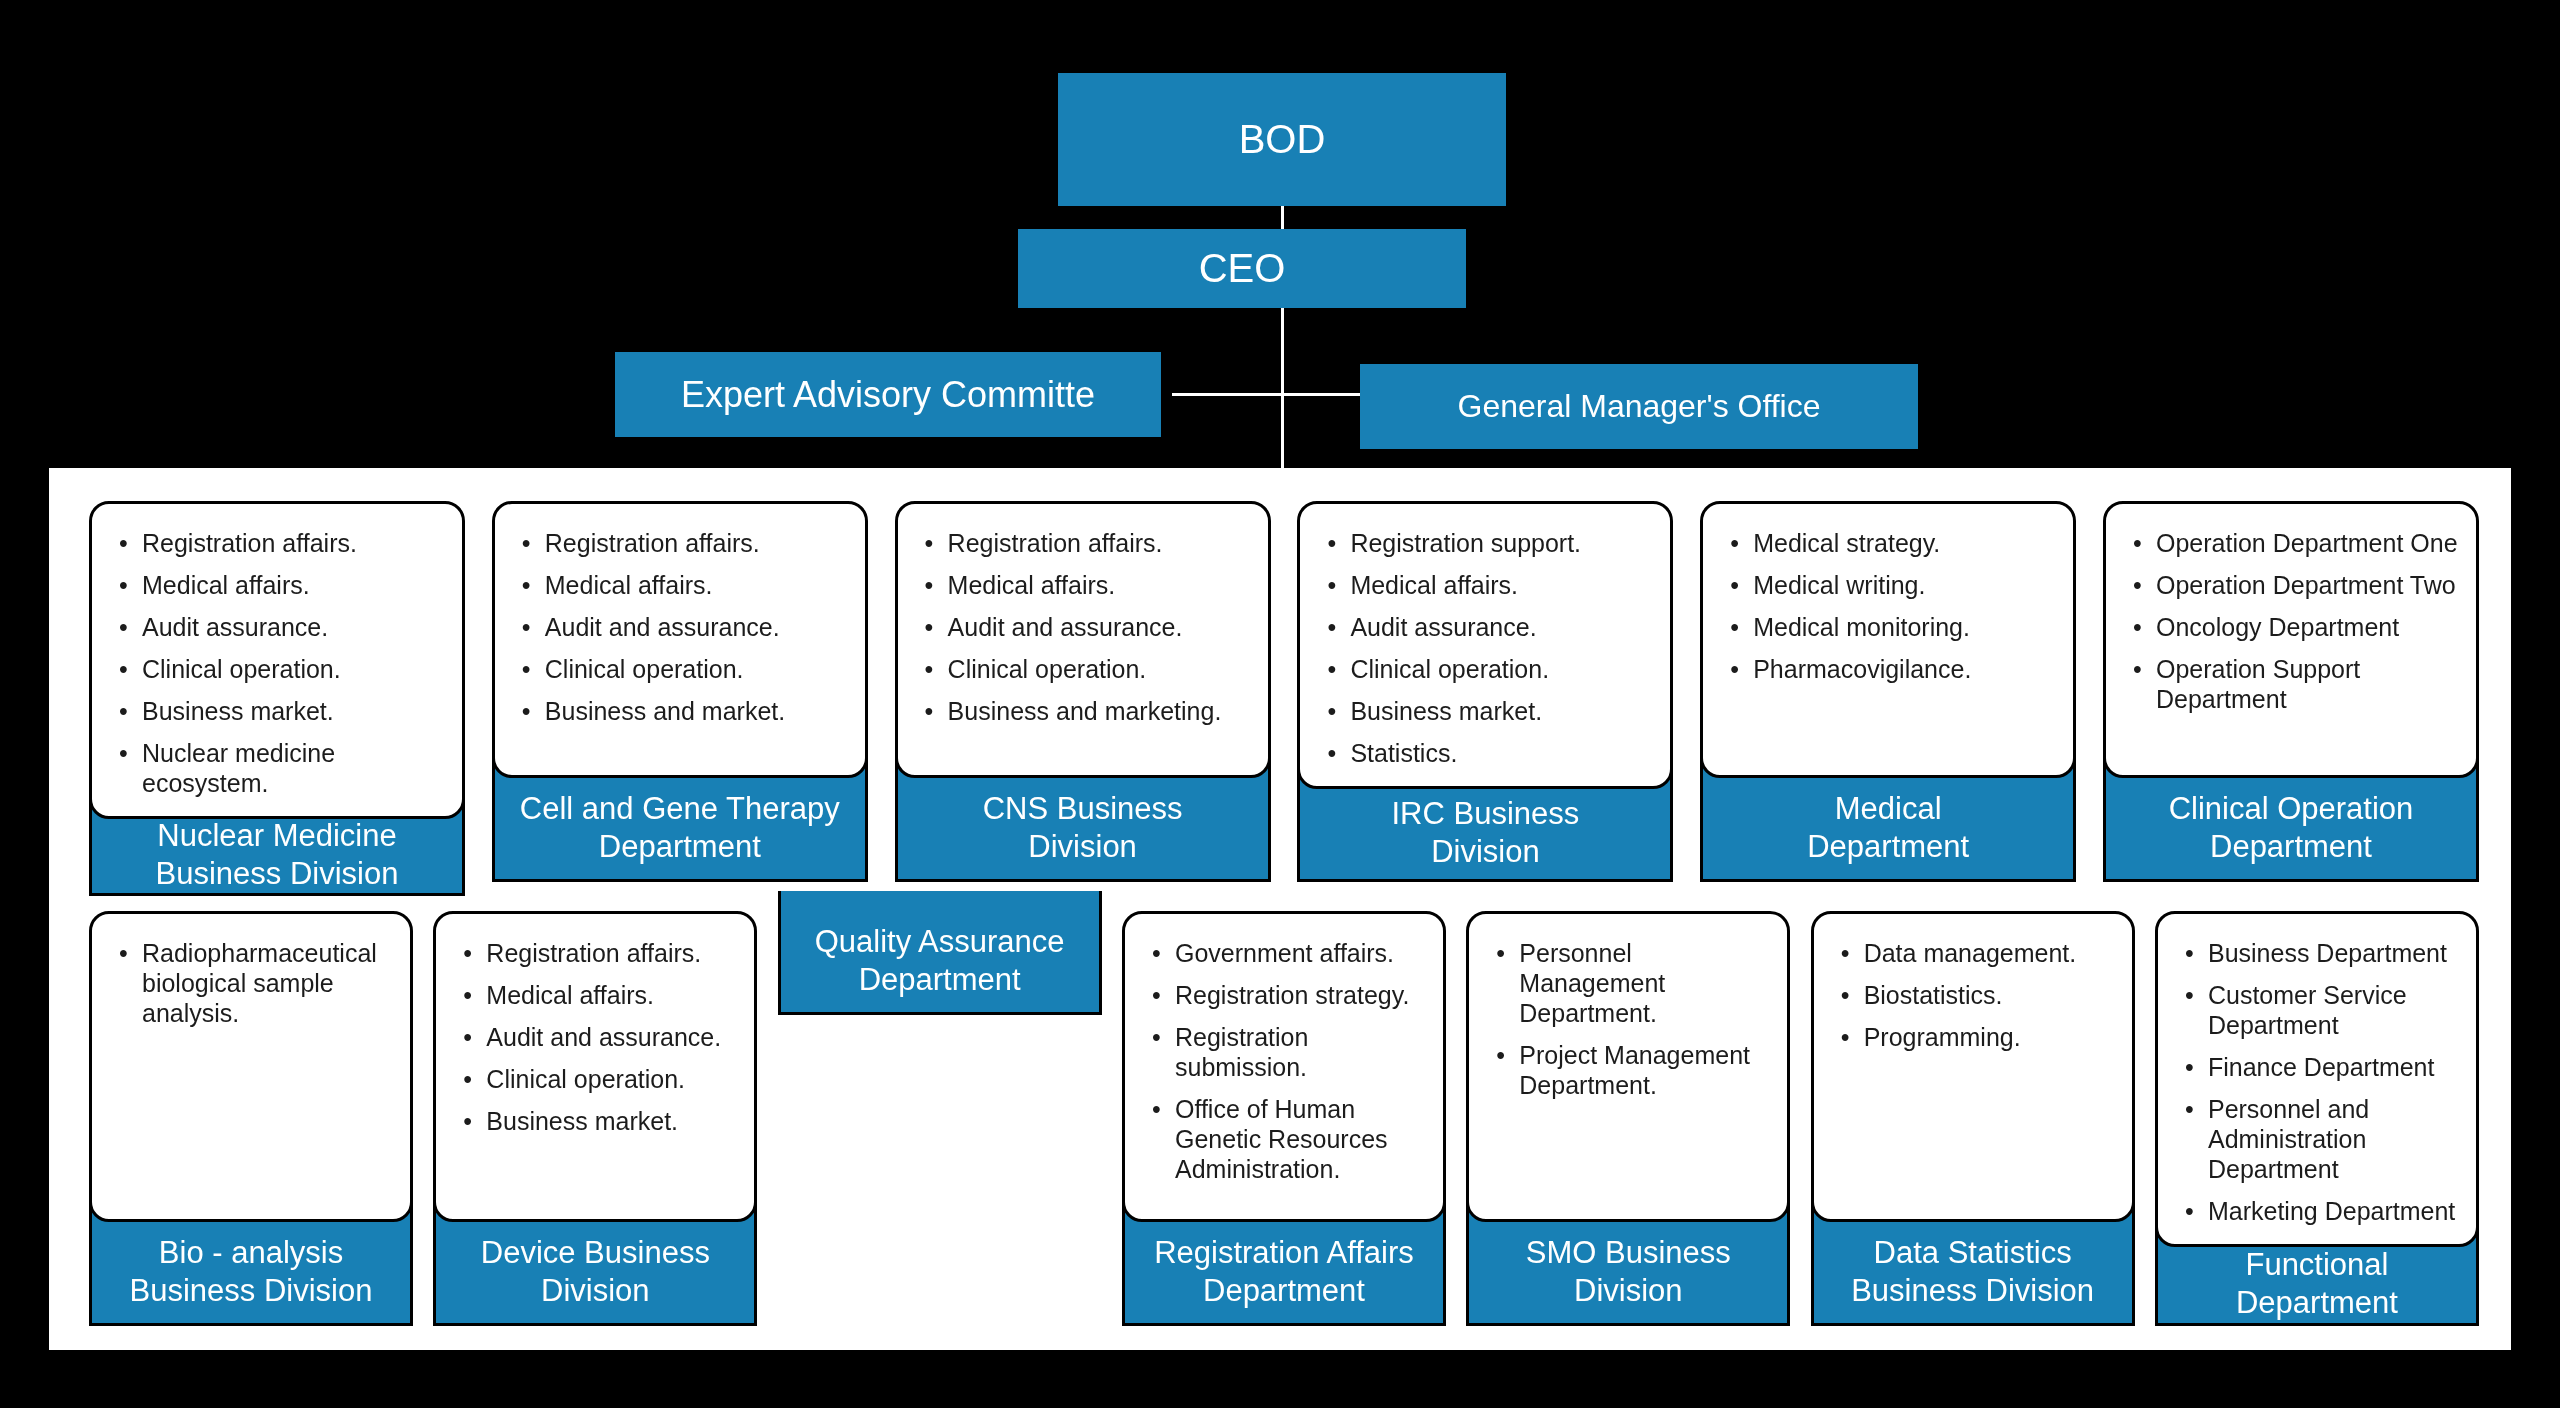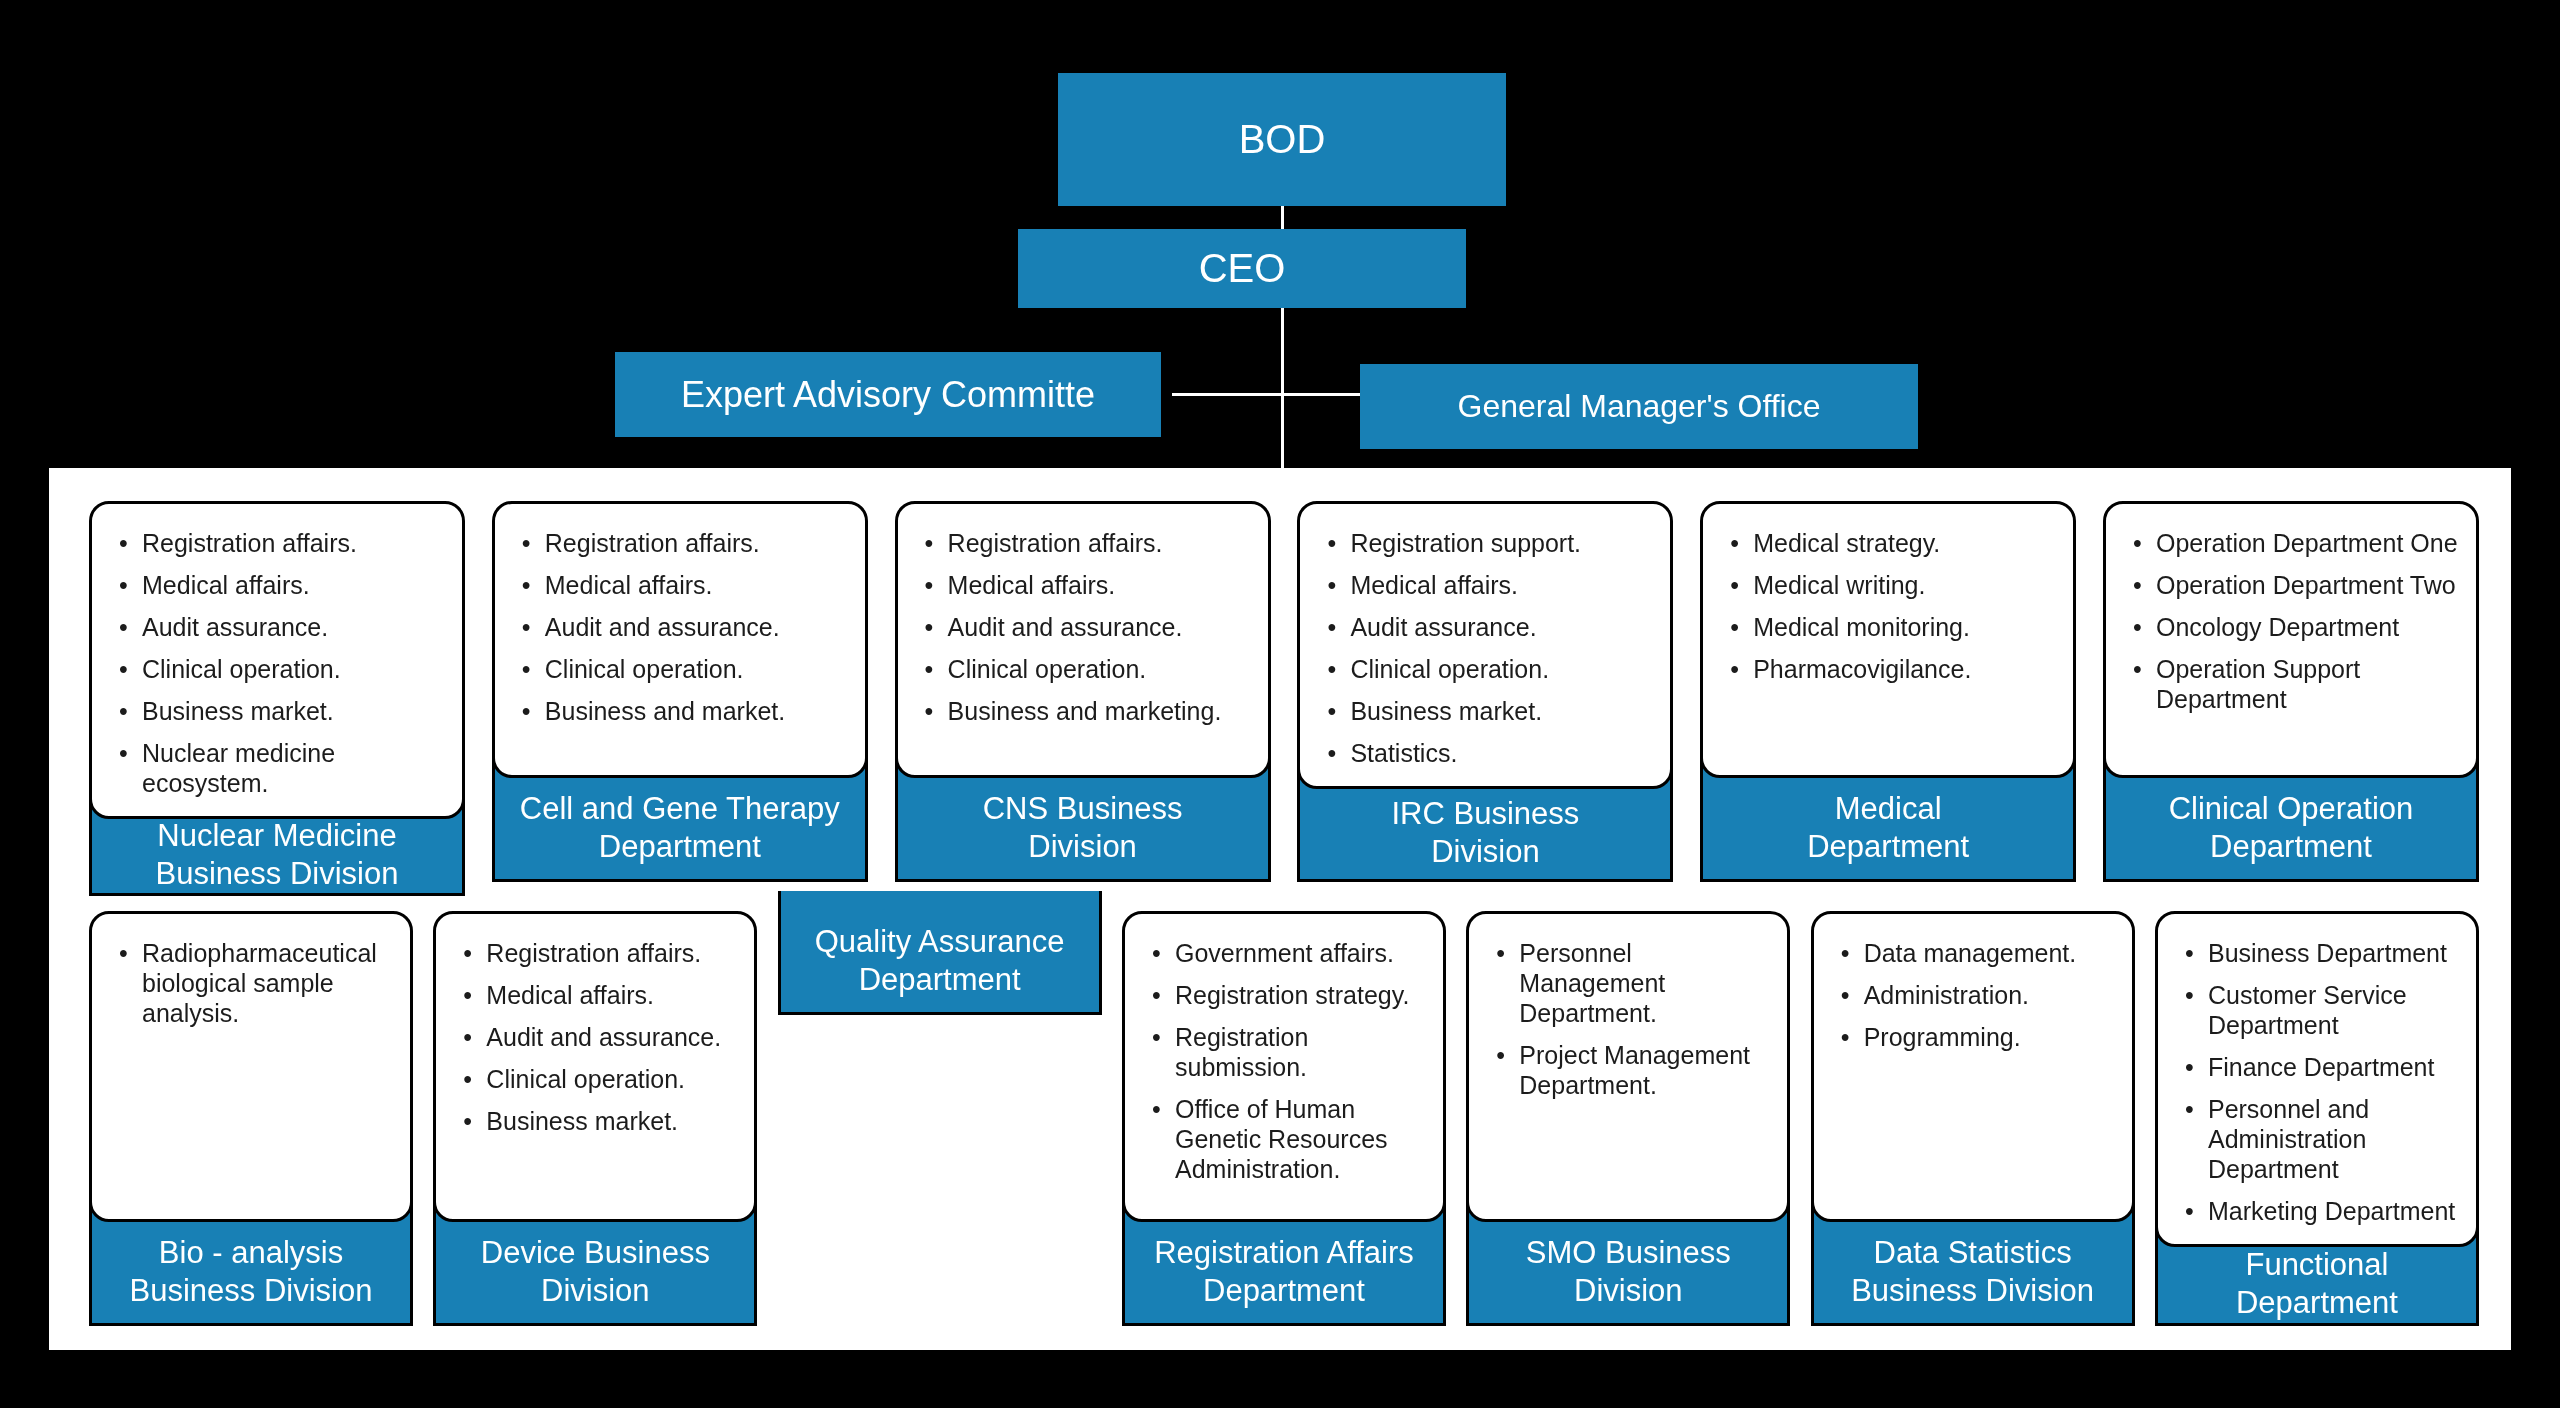--- a/index.html
+++ b/index.html
@@ -278,21 +278,21 @@
           </div>
           <div class="card-label">
             <div class="title-line">SMO Business</div>
             <div class="title-line">Division</div>
           </div>
         </div>
         <div class="card">
           <div class="card-body">
             <ul>
               <li>Data management.</li>
-              <li>Administration.</li>
+              <li>Biostatistics.</li>
               <li>Programming.</li>
             </ul>
           </div>
           <div class="card-label">
             <div class="title-line">Data Statistics</div>
             <div class="title-line">Business Division</div>
           </div>
         </div>
         <div class="card">
           <div class="card-body">

